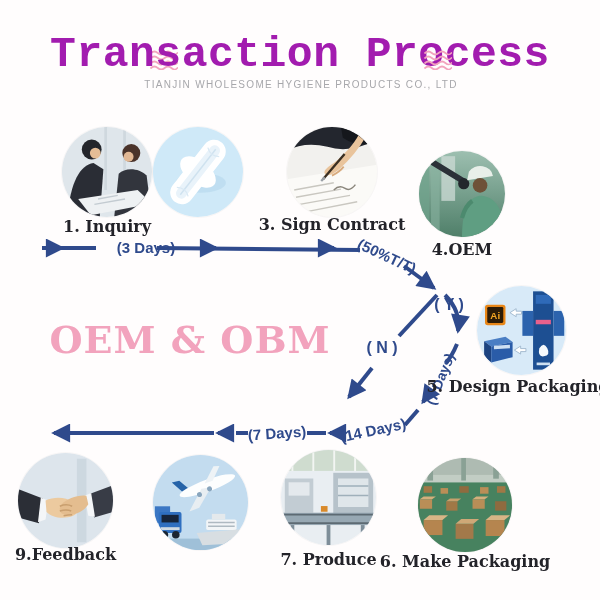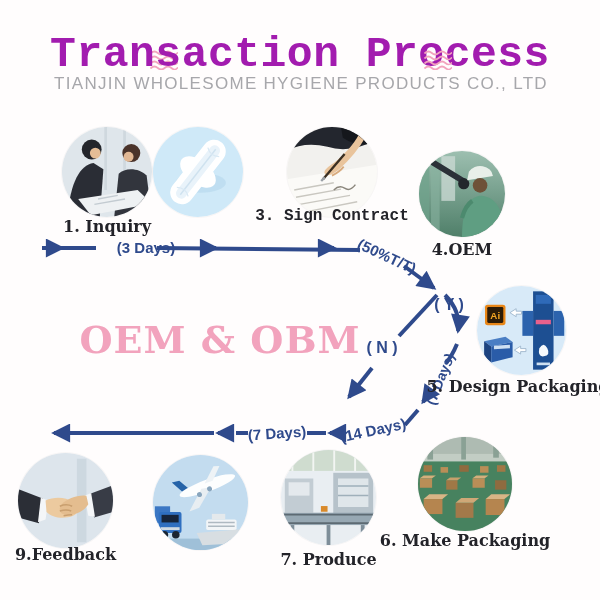--- a/index.html
+++ b/index.html
@@ -3,41 +3,41 @@
 <meta charset="utf-8">
 <style>
   html,body{margin:0;padding:0;background:#ffffff;}
   .stage{position:relative;width:600px;height:600px;background:#fffdfd;overflow:hidden;
          font-family:"Liberation Sans",sans-serif;}
   
   .title{position:absolute;left:300px;top:54px;transform:translate(-50%,-50%);
          font-family:Liberation Mono, monospace;font-weight:600;font-size:43px;color:#a21caf;
          white-space:nowrap;letter-spacing:.5px;}
   .subtitle{position:absolute;left:301px;top:84px;transform:translate(-50%,-50%);
-         font-size:17px;color:#a7a7ab;letter-spacing:1.3px;white-space:nowrap;}
+         font-size:10px;color:#a7a7ab;letter-spacing:1.3px;white-space:nowrap;}
   .wave{position:absolute;width:28px;height:20px;}
   .wave.left{left:150px;top:50px;} .wave.right{left:424px;top:50px;}
   
   .watermark{position:absolute;left:190px;top:339px;transform:translate(-50%,-50%);
          font-family:"DejaVu Serif",serif;font-weight:bold;font-size:38px;color:#f2a3bd;
-         letter-spacing:1px;white-space:nowrap;margin-left:30px;}
+         letter-spacing:1px;white-space:nowrap;}
   
   .step{position:absolute;}
   .circle{border-radius:50%;overflow:hidden;width:100%;height:100%;display:block;
           box-shadow:0 0 0 1px rgba(0,0,0,0.03);}
   .circle svg{display:block;width:100%;height:100%;}
   .step .lbl{position:absolute;left:50%;transform:translateX(-50%);white-space:nowrap;
          font-family:"DejaVu Serif",serif;font-weight:bold;font-size:16px;color:#232329;}
   
   #st1{left:22px;top:127px;width:90px;height:90px;margin-left:40px;} #st1 .lbl{top:90px;}
   #st2{left:153px;top:127px;width:90px;height:90px;} #st2 .lbl{top:90px;}
-  #st3{left:287px;top:127px;width:90px;height:90px;} #st3 .lbl{top:80px;font-family:Liberation Mono, monospace;}
+  #st3{left:287px;top:127px;width:90px;height:90px;} #st3 .lbl{top:88px;}
   #st4{left:419px;top:151px;width:86px;height:86px;} #st4 .lbl{top:89px;}
   #st5{left:477px;top:286px;width:89px;height:89px;text-align:right;} #st5 .lbl{top:91px;left:46%;}
-  #st6{left:418px;top:437px;width:94px;height:94px;} #st6 .lbl{top:94px;}
+  #st6{left:418px;top:458px;width:94px;height:94px;} #st6 .lbl{top:94px;}
   #st7{left:281px;top:450px;width:95px;height:95px;} #st7 .lbl{top:100px;}
   #st8{left:153px;top:455px;width:95px;height:95px;} #st8 .lbl{top:90px;}
   #st9{left:18px;top:453px;width:95px;height:95px;} #st9 .lbl{top:92px;}
   
   .flow{position:absolute;left:0;top:0;width:600px;height:600px;pointer-events:none;}
   
   .conn{position:absolute;font-weight:bold;font-size:15px;color:#2f4a8c;white-space:nowrap;}
   #c-days3  {left:126px;top:247px;transform:translate(-50%,-50%);margin-left:20px;}
   #c-tt50   {left:387px;top:256px;transform:translate(-50%,-50%) rotate(25deg);}
   #c-yes    {left:449px;top:305px;transform:translate(-50%,-50%);font-size:16px;}

